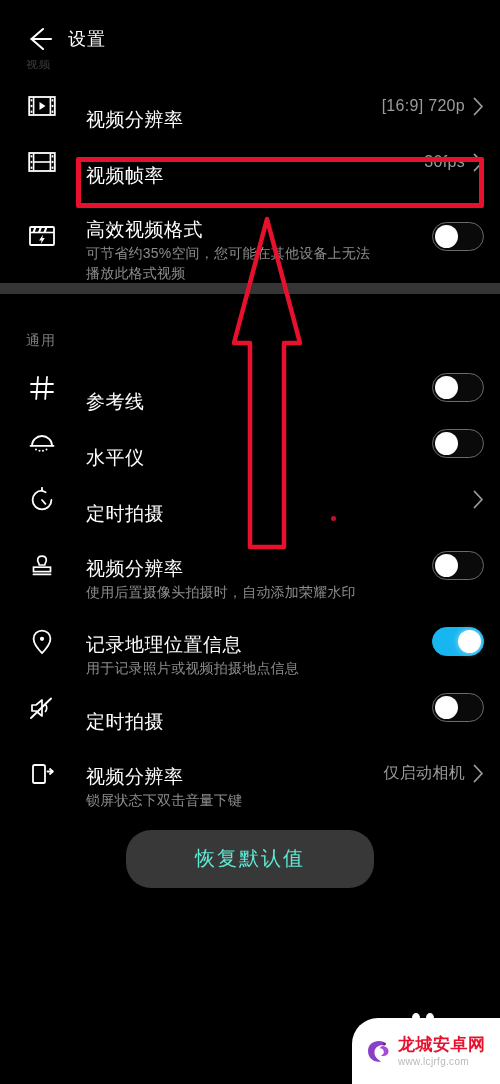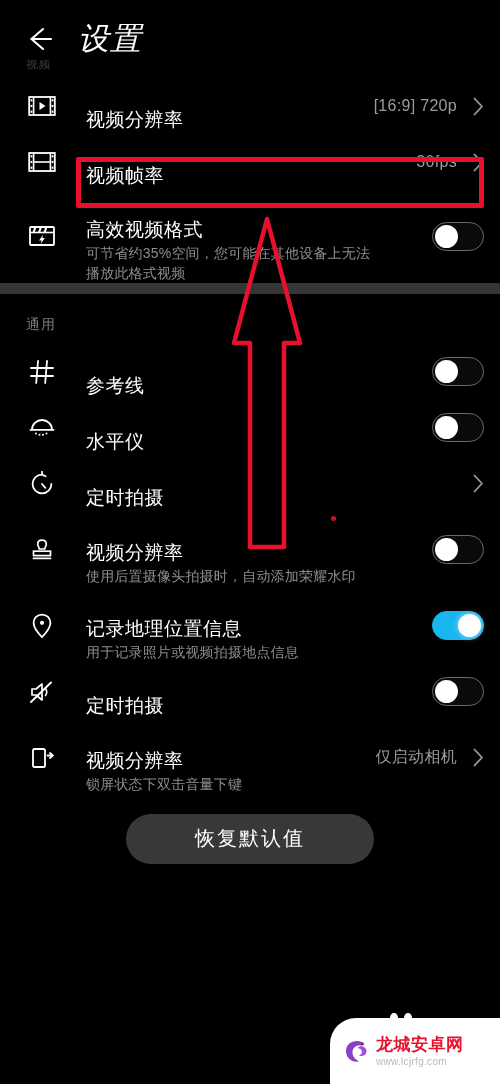--- a/index.html
+++ b/index.html
@@ -23,26 +23,25 @@
   }
   .back-icon {
     width: 34px;
     height: 34px;
     flex: 0 0 34px;
     display: flex;
     align-items: center;
     justify-content: center;
   }
   .page-title {
-    font-size: 31px;
+    font-size: 18px;
     font-weight: 400;
     color: #ffffff;
-    margin-left: 22px;
+    margin-left: 12px;
     letter-spacing: 1px;
-    font-style: italic;
   }
 
   
   .faint-caption {
     position: absolute;
     top: 57px;
     left: 26px;
     font-size: 12px;
     color: #4a4a4a;
     letter-spacing: 0.5px;
@@ -92,21 +91,21 @@
     margin-top: 2px;
     letter-spacing: .2px;
     max-width: 295px;
   }
   .row-sub.dim { color: #5a5a5a; }
 
   .row-right {
     flex: 0 0 auto;
     display: flex;
     align-items: center;
-    gap: 16px;
+    gap: 8px;
     margin-left: auto;
   }
   .row-value {
     font-size: 16px;
     color: #9b9b9b;
     letter-spacing: .3px;
     white-space: nowrap;
   }
   .chevron {
     width: 11px;
@@ -146,36 +145,36 @@
   
   .band {
     height: 11px;
     background: #353535;
     width: 100%;
   }
 
   .group-label {
     font-size: 14px;
     color: #7d7d7d;
-    padding: 22px 0 10px 26px;
+    padding: 38px 0 10px 26px;
     letter-spacing: 1px;
   }
 
   
   .footer {
     display: flex;
     justify-content: center;
     margin-top: 18px;
   }
   .restore-btn {
     width: 248px;
-    height: 50px;
+    height: 58px;
     border-radius: 25px;
     background: #383838;
-    color: #ffffff;
+    color: #5eead4;
     font-size: 20px;
     letter-spacing: 2px;
     border: none;
     display: flex;
     align-items: center;
     justify-content: center;
     font-family: "Liberation Sans", "DejaVu Sans", sans-serif;
   }
 
   
@@ -202,21 +201,21 @@
     height: 5px;
     border-radius: 50%;
     background: #c1122a;
   }
 
   
   .watermark {
     position: absolute;
     right: 0;
     bottom: 0;
-    width: 170px;
+    width: 148px;
     height: 66px;
     background: #ffffff;
     border-top-left-radius: 26px;
     display: flex;
     align-items: center;
     padding-left: 8px;
     z-index: 50;
   }
   .wm-logo {
     width: 34px;

